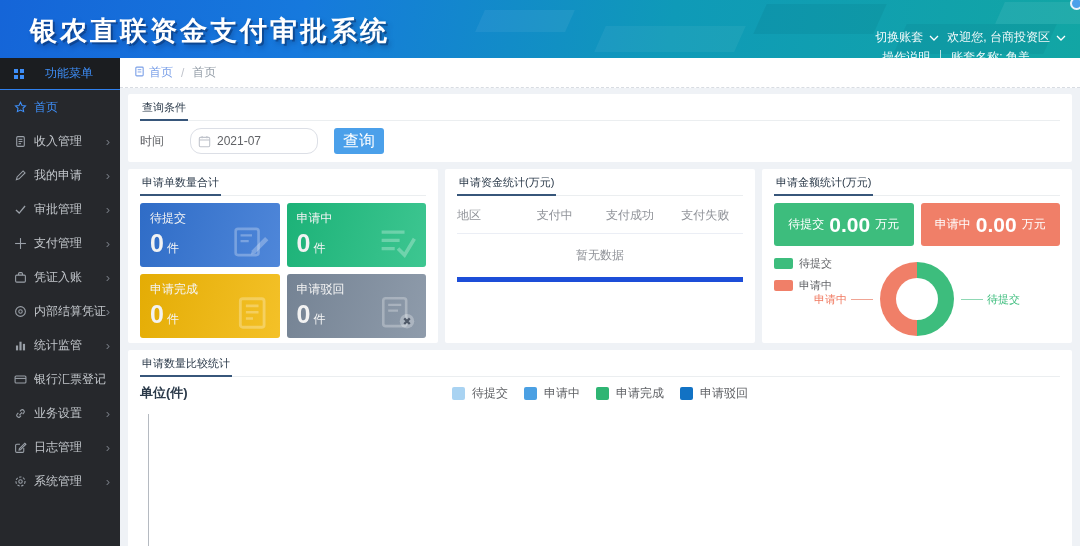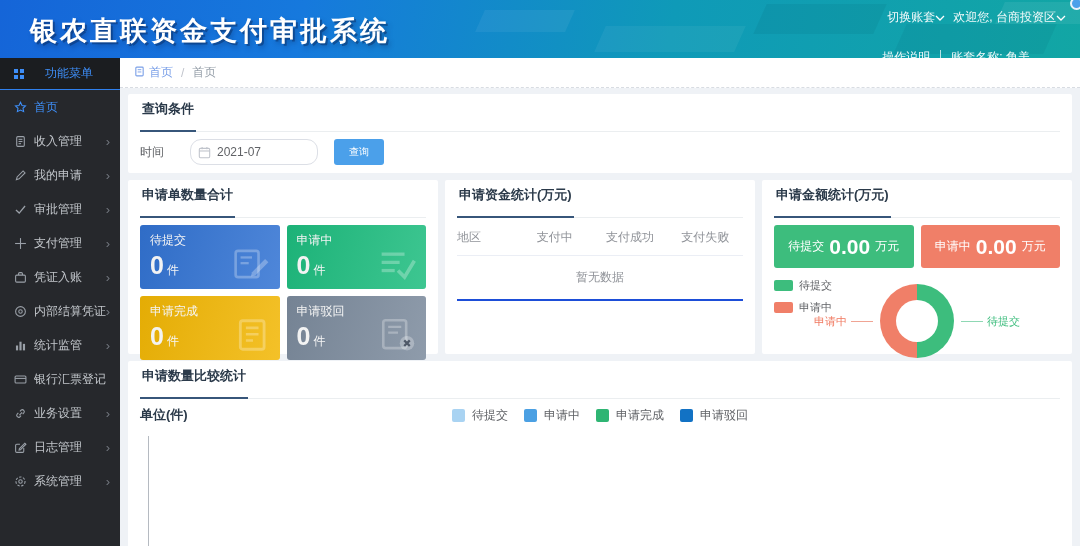--- a/index.html
+++ b/index.html
@@ -13,21 +13,21 @@
   .s1 { left:480px; top:10px; width:90px; height:22px; background:rgba(255,255,255,.06); }
   .s2 { left:600px; top:26px; width:140px; height:26px; background:rgba(255,255,255,.05); }
   .s3 { left:760px; top:4px; width:120px; height:30px; background:rgba(0,60,80,.08); }
   .s4 { left:900px; top:24px; width:150px; height:30px; background:rgba(0,60,80,.07); }
   .s5 { left:1000px; top:2px; width:90px; height:22px; background:rgba(255,255,255,.07); }
   .app-title { position:absolute; left:30px; top:13px; font-size:27px; font-weight:bold; color:#fff; letter-spacing:3px;
     text-shadow:2px 2px 0 rgba(8,40,92,.45), 3px 4px 5px rgba(8,40,92,.35); }
   .notif-dot { position:absolute; right:-3px; top:-3px; width:13px; height:13px; border-radius:50%; background:#4ba0ea; border:2px solid #e8f2fb; }
   .user-row1 { position:absolute; top:9px; right:14px; display:flex; align-items:center; gap:8px; color:rgba(255,255,255,.95); }
   .user-row2 { position:absolute; top:49px; right:50px; display:flex; align-items:center; color:rgba(255,255,255,.95); }
-  .hdr-link { display:flex; align-items:center; cursor:pointer; }
+  .hdr-link { display:flex; align-items:center; gap:6px; cursor:pointer;margin-top:20px; }
   .caret svg { display:block; }
   .guide-link { text-decoration:underline; }
   .v-divider { width:1px; height:15px; background:rgba(255,255,255,.7); margin:0 10px; }
 
   
   .sidebar { position:absolute; top:58px; left:0; width:120px; bottom:0; background:#26282c; }
   .sidebar-header { height:32px; background:#1b1d20; border-bottom:1px solid #2f80ed; display:flex; align-items:center; padding-left:14px; gap:21px; color:#3e8ef7; }
   .grid-icon { width:10px; height:10px; display:grid; grid-template-columns:4px 4px; grid-template-rows:4px 4px; gap:2px; }
   .grid-icon i { background:#3e8ef7; display:block; }
   .nav-item { height:34px; display:flex; align-items:center; padding:0 10px 0 14px; color:#c3c7cc; cursor:pointer; position:relative; }
@@ -39,48 +39,48 @@
   
   .main { position:absolute; top:58px; left:120px; right:0; bottom:-80px; background:#eff2f6; }
   .breadcrumb { height:30px; background:#fff; border-bottom:1px dashed #d8dce2; display:flex; align-items:center; padding-left:14px; gap:5px; }
   .bc-home { color:#7ba0e8; display:flex; align-items:center; gap:4px; cursor:pointer; }
   .bc-sep { color:#c0c4cc; margin:0 3px; }
   .bc-cur { color:#97a0aa; }
   .content { padding:6px 8px; }
 
   .panel { background:#fff; border-radius:2px; padding:0 12px; }
   .panel-title-row { border-bottom:1px solid #ebeef0; }
-  .panel-title { display:inline-block; font-size:13px; color:#2b3a4a; padding:6px 2px 12px; border-bottom:2px solid #37567a; margin-bottom:-1px;font-weight:bold; }
+  .panel-title { display:inline-block; font-size:11px; color:#2b3a4a; padding:6px 2px 4px; border-bottom:2px solid #37567a; margin-bottom:-1px; }
 
   
   .query-panel { margin-bottom:7px; }
   .query-row { display:flex; align-items:center; padding:7px 0 8px; }
   .query-label { color:#606266; margin-right:26px; }
   .date-input { position:relative; width:128px; height:26px; border:1px solid #dcdfe6; border-radius:11px; display:flex; align-items:center; padding-left:26px; color:#606266; background:#fff; cursor:text; }
   .cal-icon { position:absolute; left:7px; top:6px; color:#c0c4cc; }
-  .search-btn { margin-left:16px; width:50px; height:26px; background:#4ba0ea; border:none; border-radius:3px; color:#fff; font-size:10px; cursor:pointer; }
+  .search-btn { margin-left:16px; width:50px; height:26px; background:#4ba0ea; border:none; border-radius:3px; color:#fff; font-size:16px; cursor:pointer; }
 
   
   .stats-row { display:flex; gap:7px; margin-bottom:7px; }
   .stats-row .panel { flex:1; height:174px; }
 
   .card-grid { display:grid; grid-template-columns:1fr 1fr; gap:7px; margin-top:7px; }
   .stat-card { height:64px; border-radius:3px; padding:7px 10px; color:#fff; position:relative; overflow:hidden; cursor:pointer; }
   .stat-card::after { content:""; position:absolute; inset:0; background:linear-gradient(105deg,rgba(0,0,0,.06),rgba(255,255,255,.14)); pointer-events:none; }
   .card-label { font-size:12px; }
   .card-value { margin-top:4px; font-size:25px; font-weight:bold; line-height:1; }
   .card-unit { font-size:12px; font-weight:normal; margin-left:3px; }
   .card-icon { position:absolute; right:8px; bottom:4px; color:rgba(255,255,255,.28); z-index:1; }
 
   
   .fund-table { margin-top:2px; }
   .ft-header { display:flex; padding:9px 0; border-bottom:1px solid #ebeef5; color:#909399; }
   .ft-col { flex:1; text-align:center; }
   .ft-col:first-child { text-align:left; flex:.8; }
-  .ft-empty { text-align:center; color:#909399; padding:13px 0; border-bottom:2px solid #1d4ed8; }
+  .ft-empty { text-align:center; color:#909399; padding:13px 0; border-bottom:5px solid #1d4ed8; }
 
   
   .badge-row { display:flex; gap:7px; margin-top:7px; }
   .amount-badge { flex:1; height:43px; border-radius:3px; color:#fff; display:flex; align-items:center; justify-content:center; gap:5px; }
   .badge-num { font-size:21px; font-weight:bold; }
   .donut-zone { position:relative; height:96px; margin-top:5px; }
   .legend-v { position:absolute; left:0; top:5px; display:flex; flex-direction:column; gap:7px; }
   .legend-v .li { display:flex; align-items:center; gap:6px; color:#606266; font-size:11px; }
   .sw { width:19px; height:11px; border-radius:2px; display:inline-block; }
   .donut-wrap { position:absolute; left:50%; top:50%; transform:translate(-50%,-50%); display:flex; align-items:center; gap:7px; }

